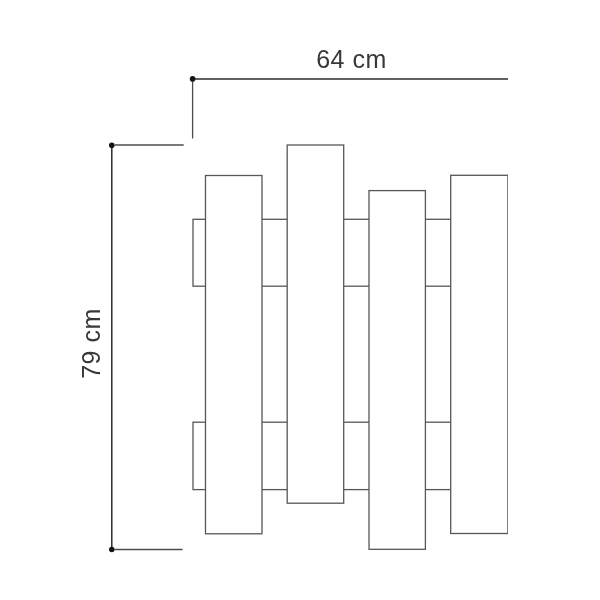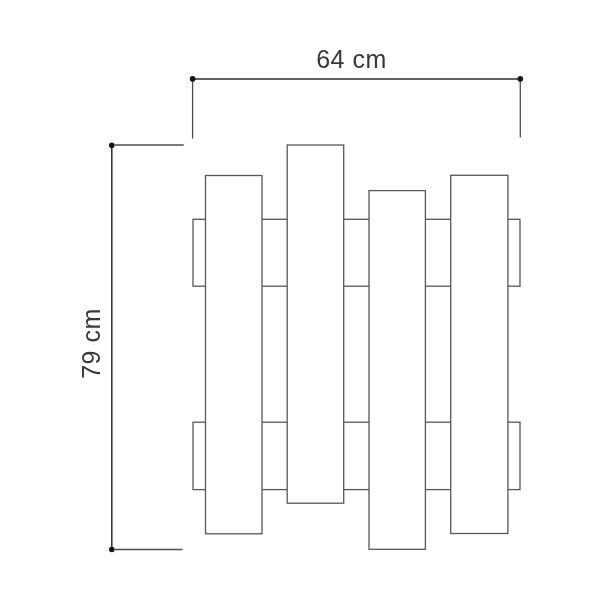--- a/index.html
+++ b/index.html
@@ -1,17 +1,17 @@
 <!DOCTYPE html>
 <html><head>
 <meta charset="utf-8">
 <title>Product dimensions</title>
 <style>
   html,body{margin:0;padding:0;background:#ffffff;}
-  .stage{width:600px;height:600px;position:relative;overflow:hidden;}
+  .stage{width:508px;height:600px;position:relative;overflow:hidden;}
   text{font-family:"Liberation Sans",sans-serif;fill:#383838;}
 </style>
 </head>
 <body>
 <div class="stage">
 <svg width="600" height="600" viewBox="0 0 600 600" xmlns="http://www.w3.org/2000/svg">
 
   <rect x="0" y="0" width="600" height="600" fill="#ffffff"></rect>
 
   <rect x="193" y="219.3" width="327" height="66.9" fill="#ffffff" stroke="#575757" stroke-width="1.3"></rect>

